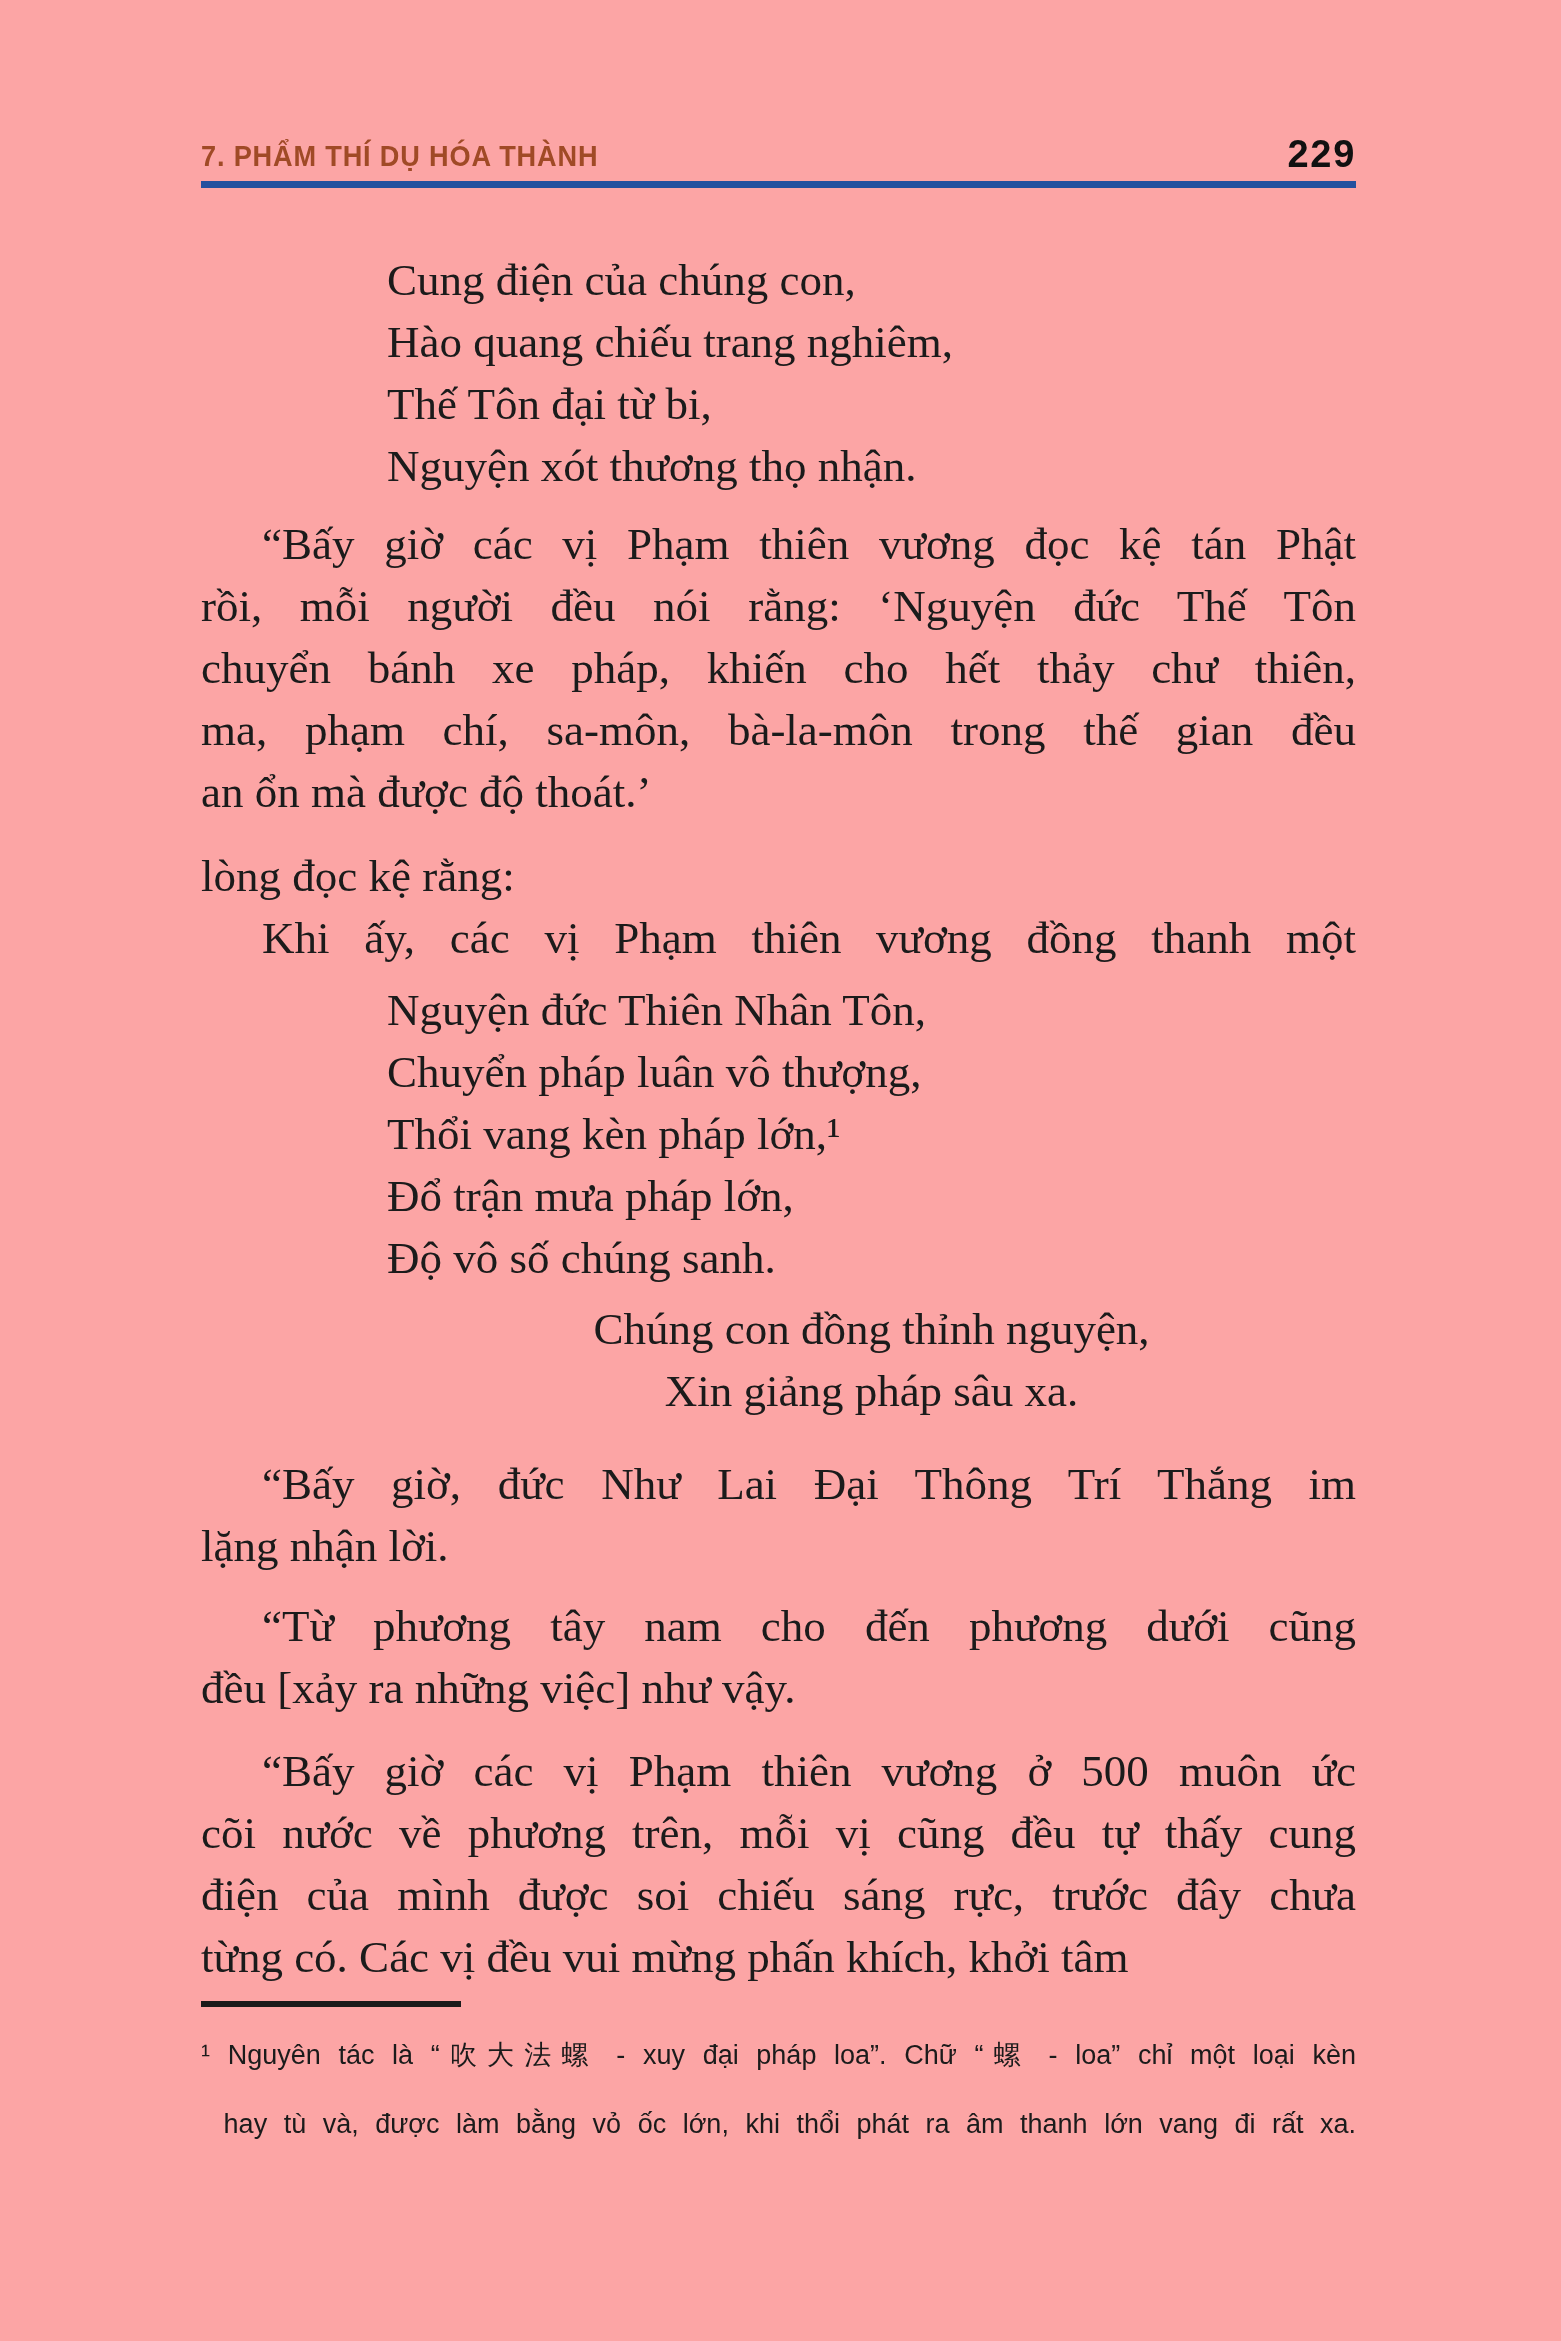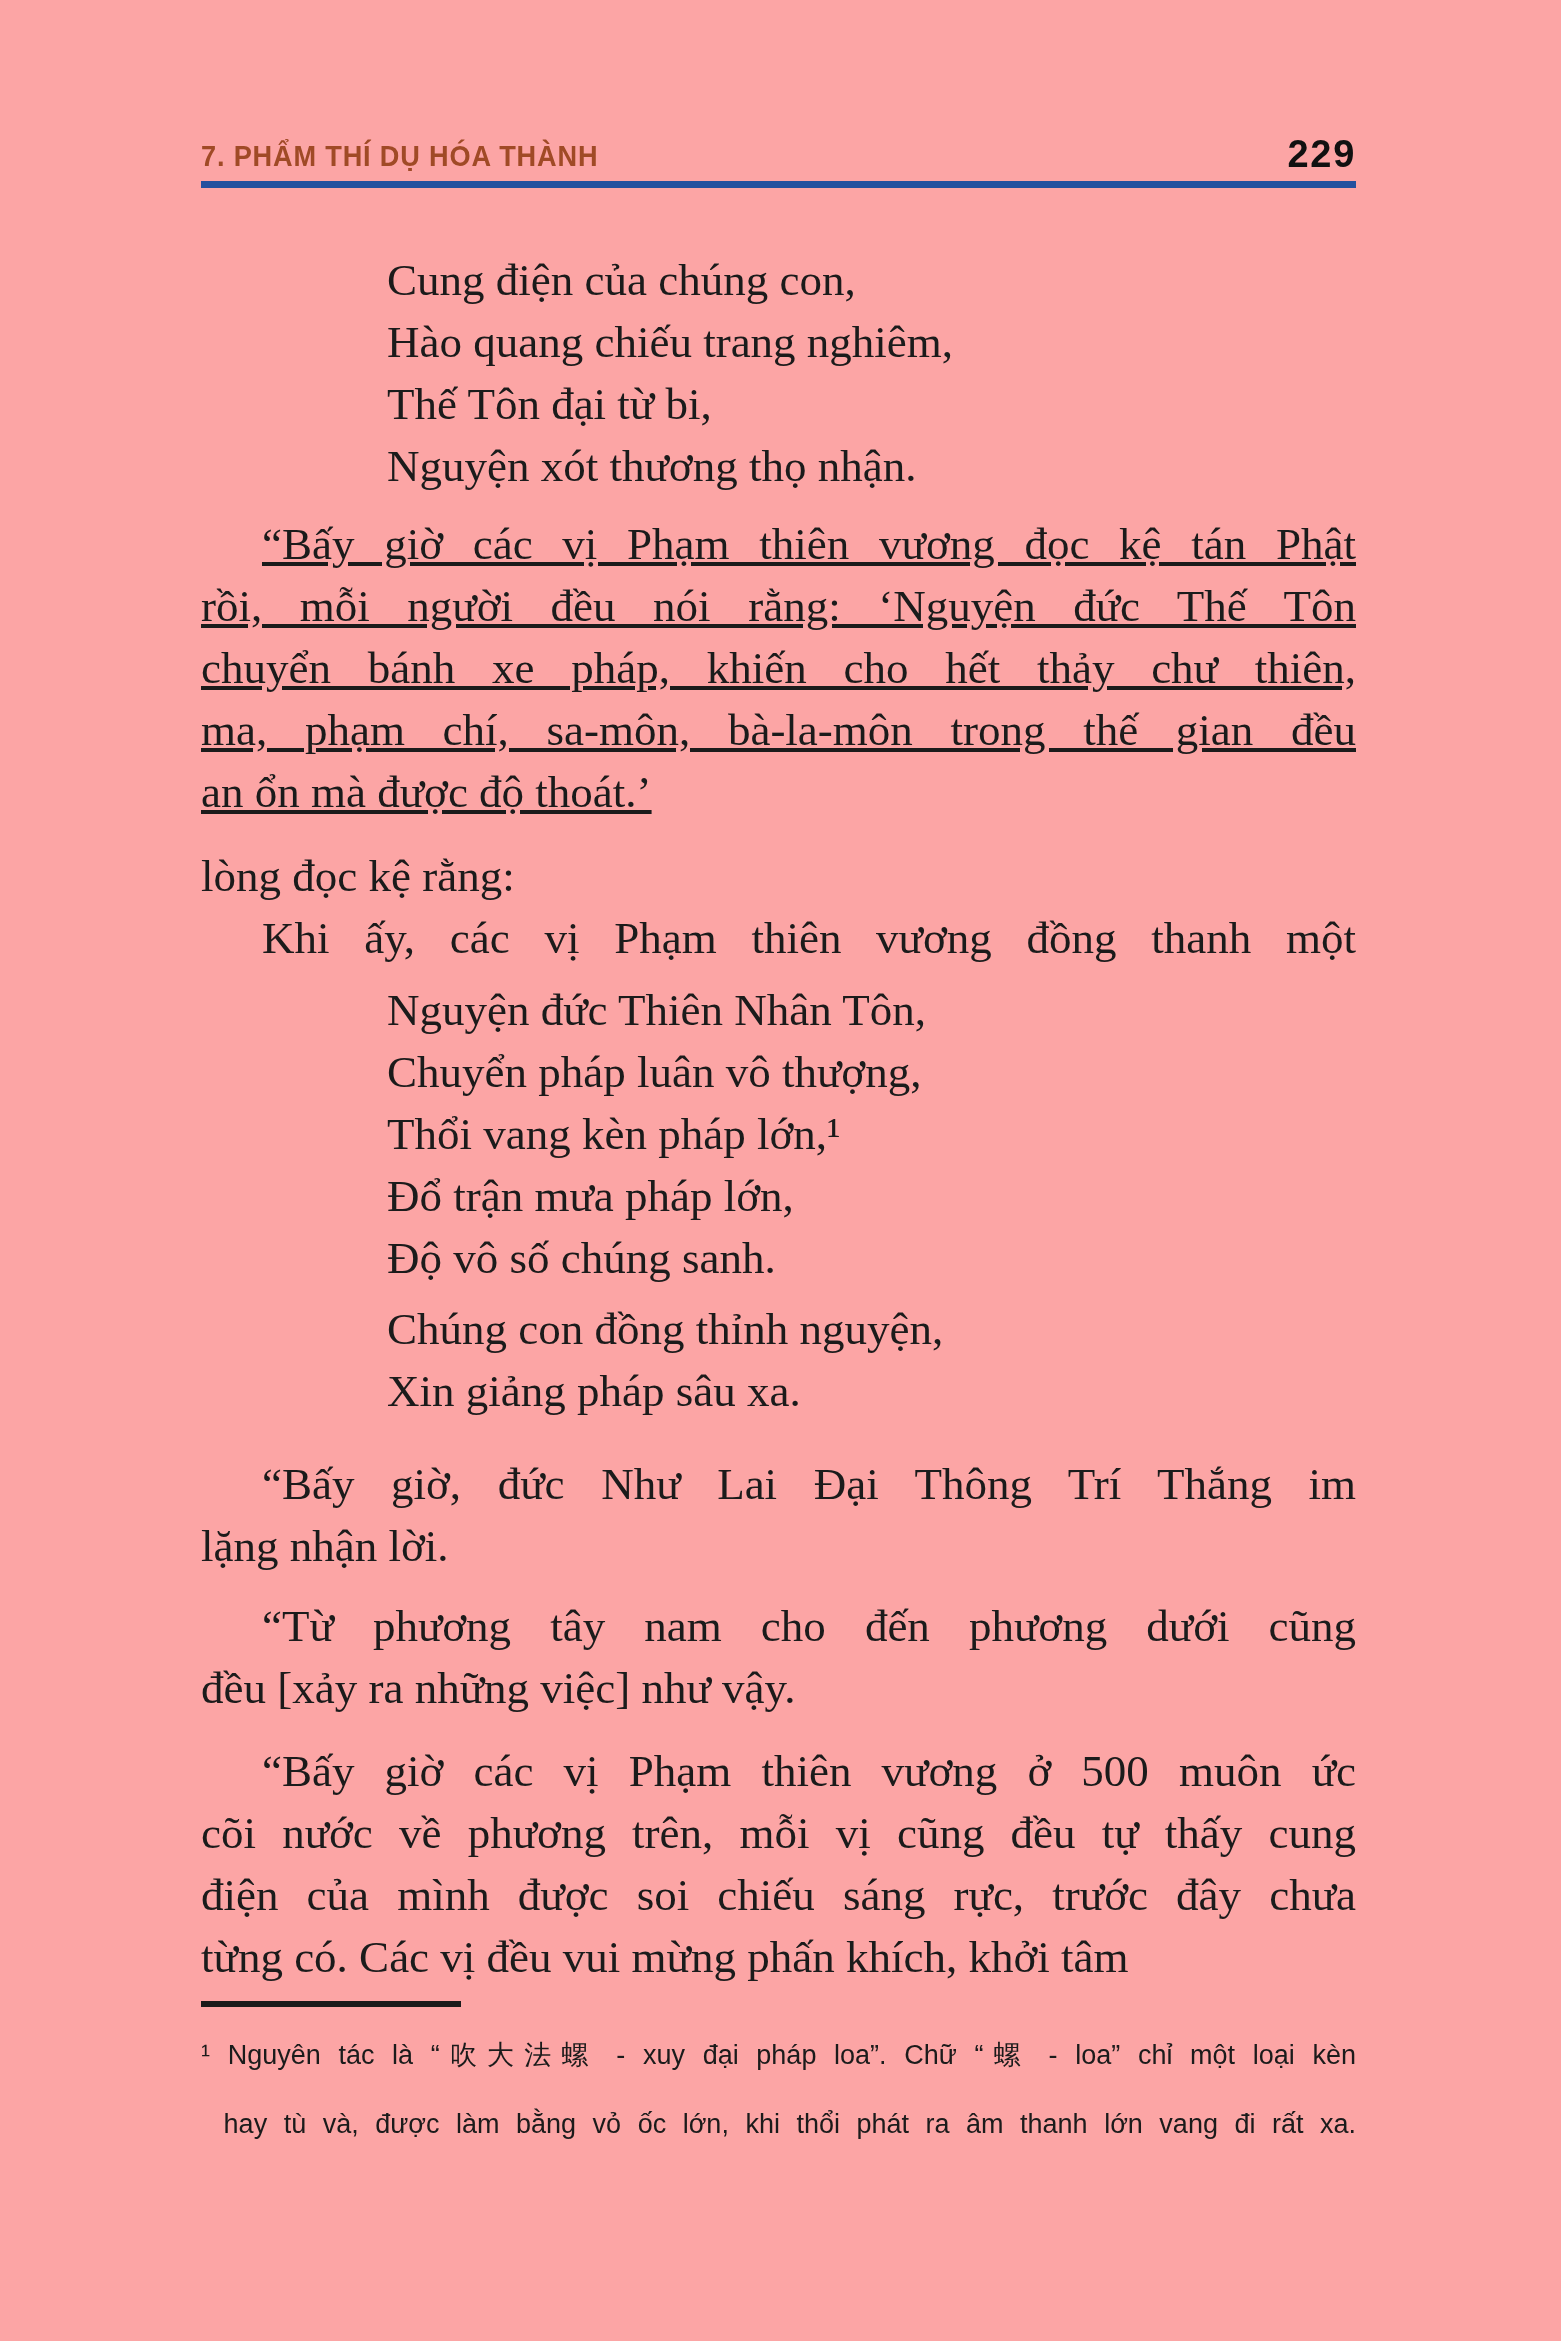--- a/index.html
+++ b/index.html
@@ -95,39 +95,39 @@
 
     <div class="header-rule" style="background: rgb(36, 80, 158);"></div>
 
     <main id="content">
         <div class="blk verse" style="margin-top: 61px;">
           <div class="ln">Cung điện của chúng con,</div>
           <div class="ln">Hào quang chiếu trang nghiêm,</div>
           <div class="ln">Thế Tôn đại từ bi,</div>
           <div class="ln">Nguyện xót thương thọ nhận.</div>
         </div>
-        <div class="blk para" style="margin-top: 16.5px; text-decoration: underline;">
+        <div class="blk para" style="margin-top: 16.5px;">
           <div class="ln first">“Bấy giờ các vị Phạm thiên vương đọc kệ tán Phật</div>
           <div class="ln">rồi, mỗi người đều nói rằng: ‘Nguyện đức Thế Tôn</div>
           <div class="ln">chuyển bánh xe pháp, khiến cho hết thảy chư thiên,</div>
           <div class="ln">ma, phạm chí, sa-môn, bà-la-môn trong thế gian đều</div>
           <div class="ln last">an ổn mà được độ thoát.’</div>
         </div>
         <div class="blk para" style="margin-top: 22px;">
           <div class="ln last">lòng đọc kệ rằng:</div>
           <div class="ln first">Khi ấy, các vị Phạm thiên vương đồng thanh một</div>
         </div>
         <div class="blk verse" style="margin-top: 9.5px;">
           <div class="ln">Nguyện đức Thiên Nhân Tôn,</div>
           <div class="ln">Chuyển pháp luân vô thượng,</div>
           <div class="ln">Thổi vang kèn pháp lớn,¹</div>
           <div class="ln">Đổ trận mưa pháp lớn,</div>
           <div class="ln">Độ vô số chúng sanh.</div>
         </div>
-        <div class="blk verse" style="margin-top: 9.5px;">
+        <div class="blk verse" style="margin-top: 9.5px; text-align: center;">
           <div class="ln">Chúng con đồng thỉnh nguyện,</div>
           <div class="ln">Xin giảng pháp sâu xa.</div>
         </div>
         <div class="blk para" style="margin-top: 31px;">
           <div class="ln first">“Bấy giờ, đức Như Lai Đại Thông Trí Thắng im</div>
           <div class="ln last">lặng nhận lời.</div>
         </div>
         <div class="blk para" style="margin-top: 17.3px;">
           <div class="ln first">“Từ phương tây nam cho đến phương dưới cũng</div>
           <div class="ln last">đều [xảy ra những việc] như vậy.</div>

